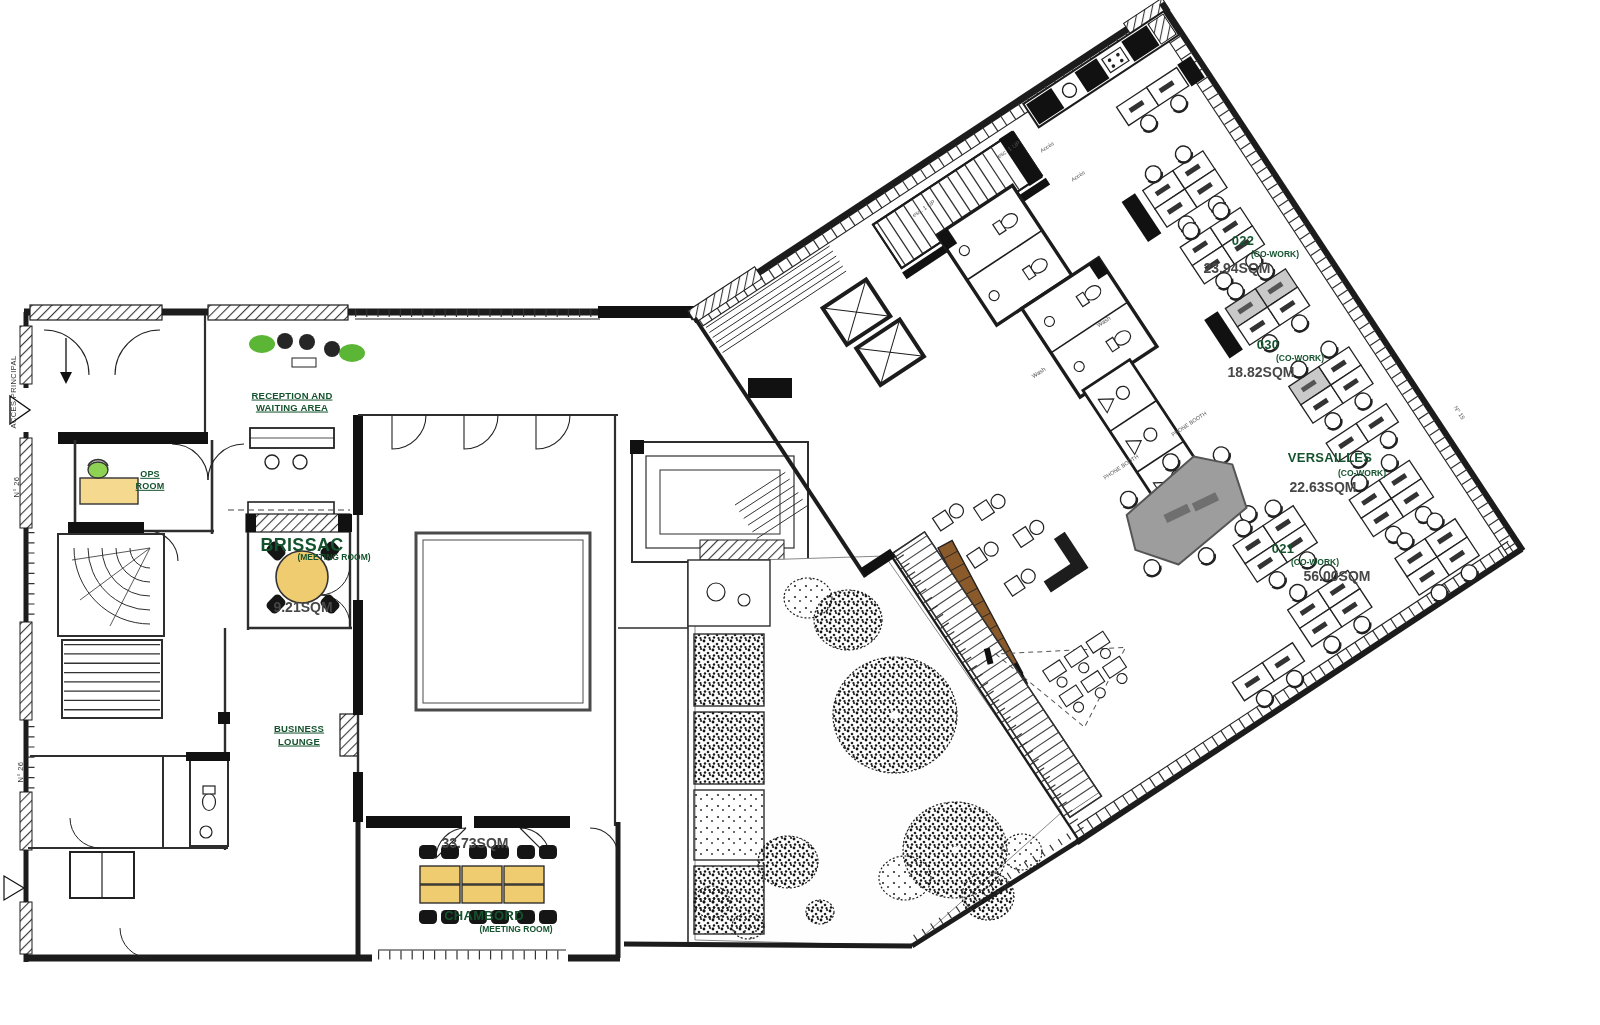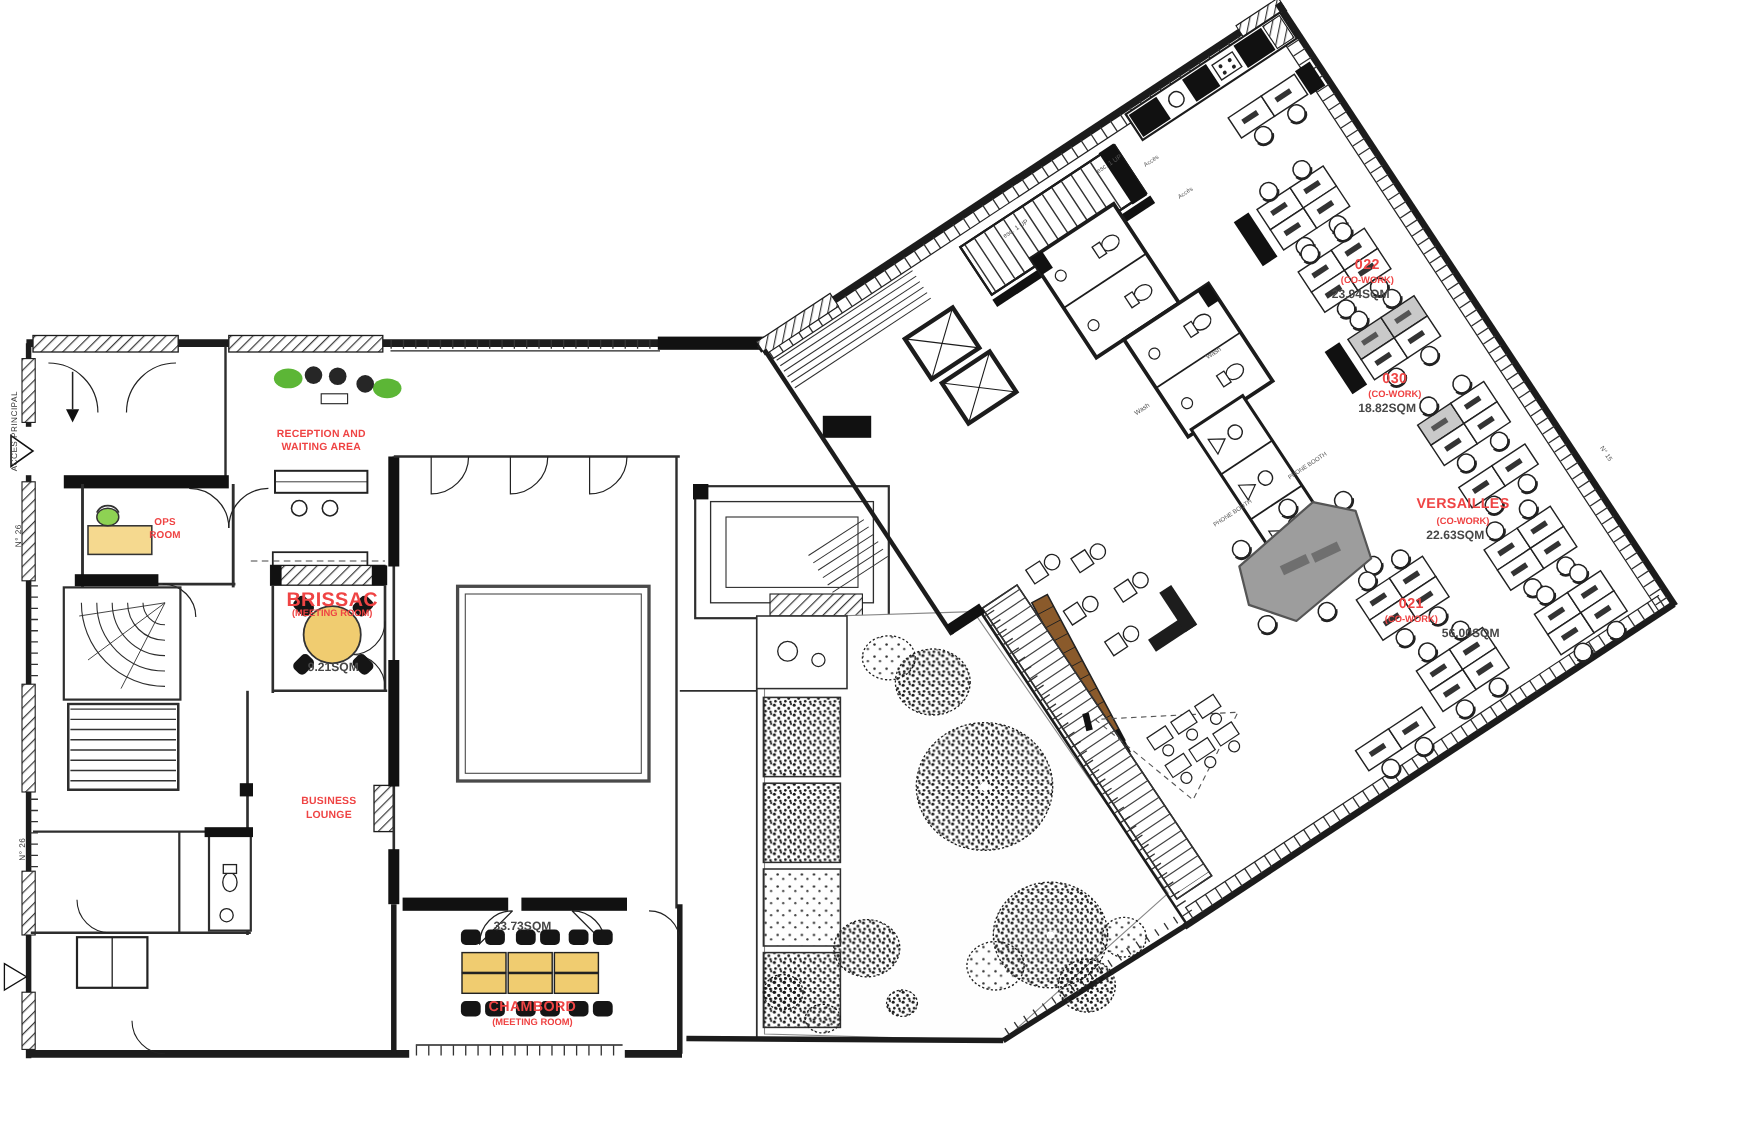--- a/index.html
+++ b/index.html
@@ -1,24 +1,24 @@
 <!DOCTYPE html>
 <html><head>
 <meta charset="utf-8">
 <style>
   html,body{margin:0;padding:0;background:#ffffff;}
   .plan{position:relative;width:1600px;height:1025px;background:#ffffff;overflow:hidden;
         font-family:"Liberation Sans",sans-serif;}
   .plan svg{position:absolute;left:0;top:0;}
   .lbl{position:absolute;transform:translate(-50%,-50%);white-space:nowrap;text-align:center;
-       color:#ef4444;line-height:1.15;}
-  .l1{font-size:9.5px;font-weight:700;letter-spacing:.2px;}
+       color:#14532d;line-height:1.15;}
+  .l1{font-size:9.5px;font-weight:700;letter-spacing:.2px;text-decoration:underline;}
   .nm{font-size:13px;font-weight:700;letter-spacing:.3px;}
-  .tp{font-size:8.5px;font-weight:600;}
-  .ar{font-size:11px;font-weight:600;color:#474747;}
+  .tp{font-size:8.5px;font-weight:600;margin-left:32px;}
+  .ar{font-size:14px;font-weight:600;color:#474747;}
   .tiny{font-size:6px;color:#555;font-weight:400;}
   .vtx{font-size:7.5px;color:#333;font-weight:400;letter-spacing:.4px;}
 </style>
 </head>
 <body>
 
 <div class="plan">
 
 <svg width="1600" height="1025" viewBox="0 0 1600 1025">
 <defs>

